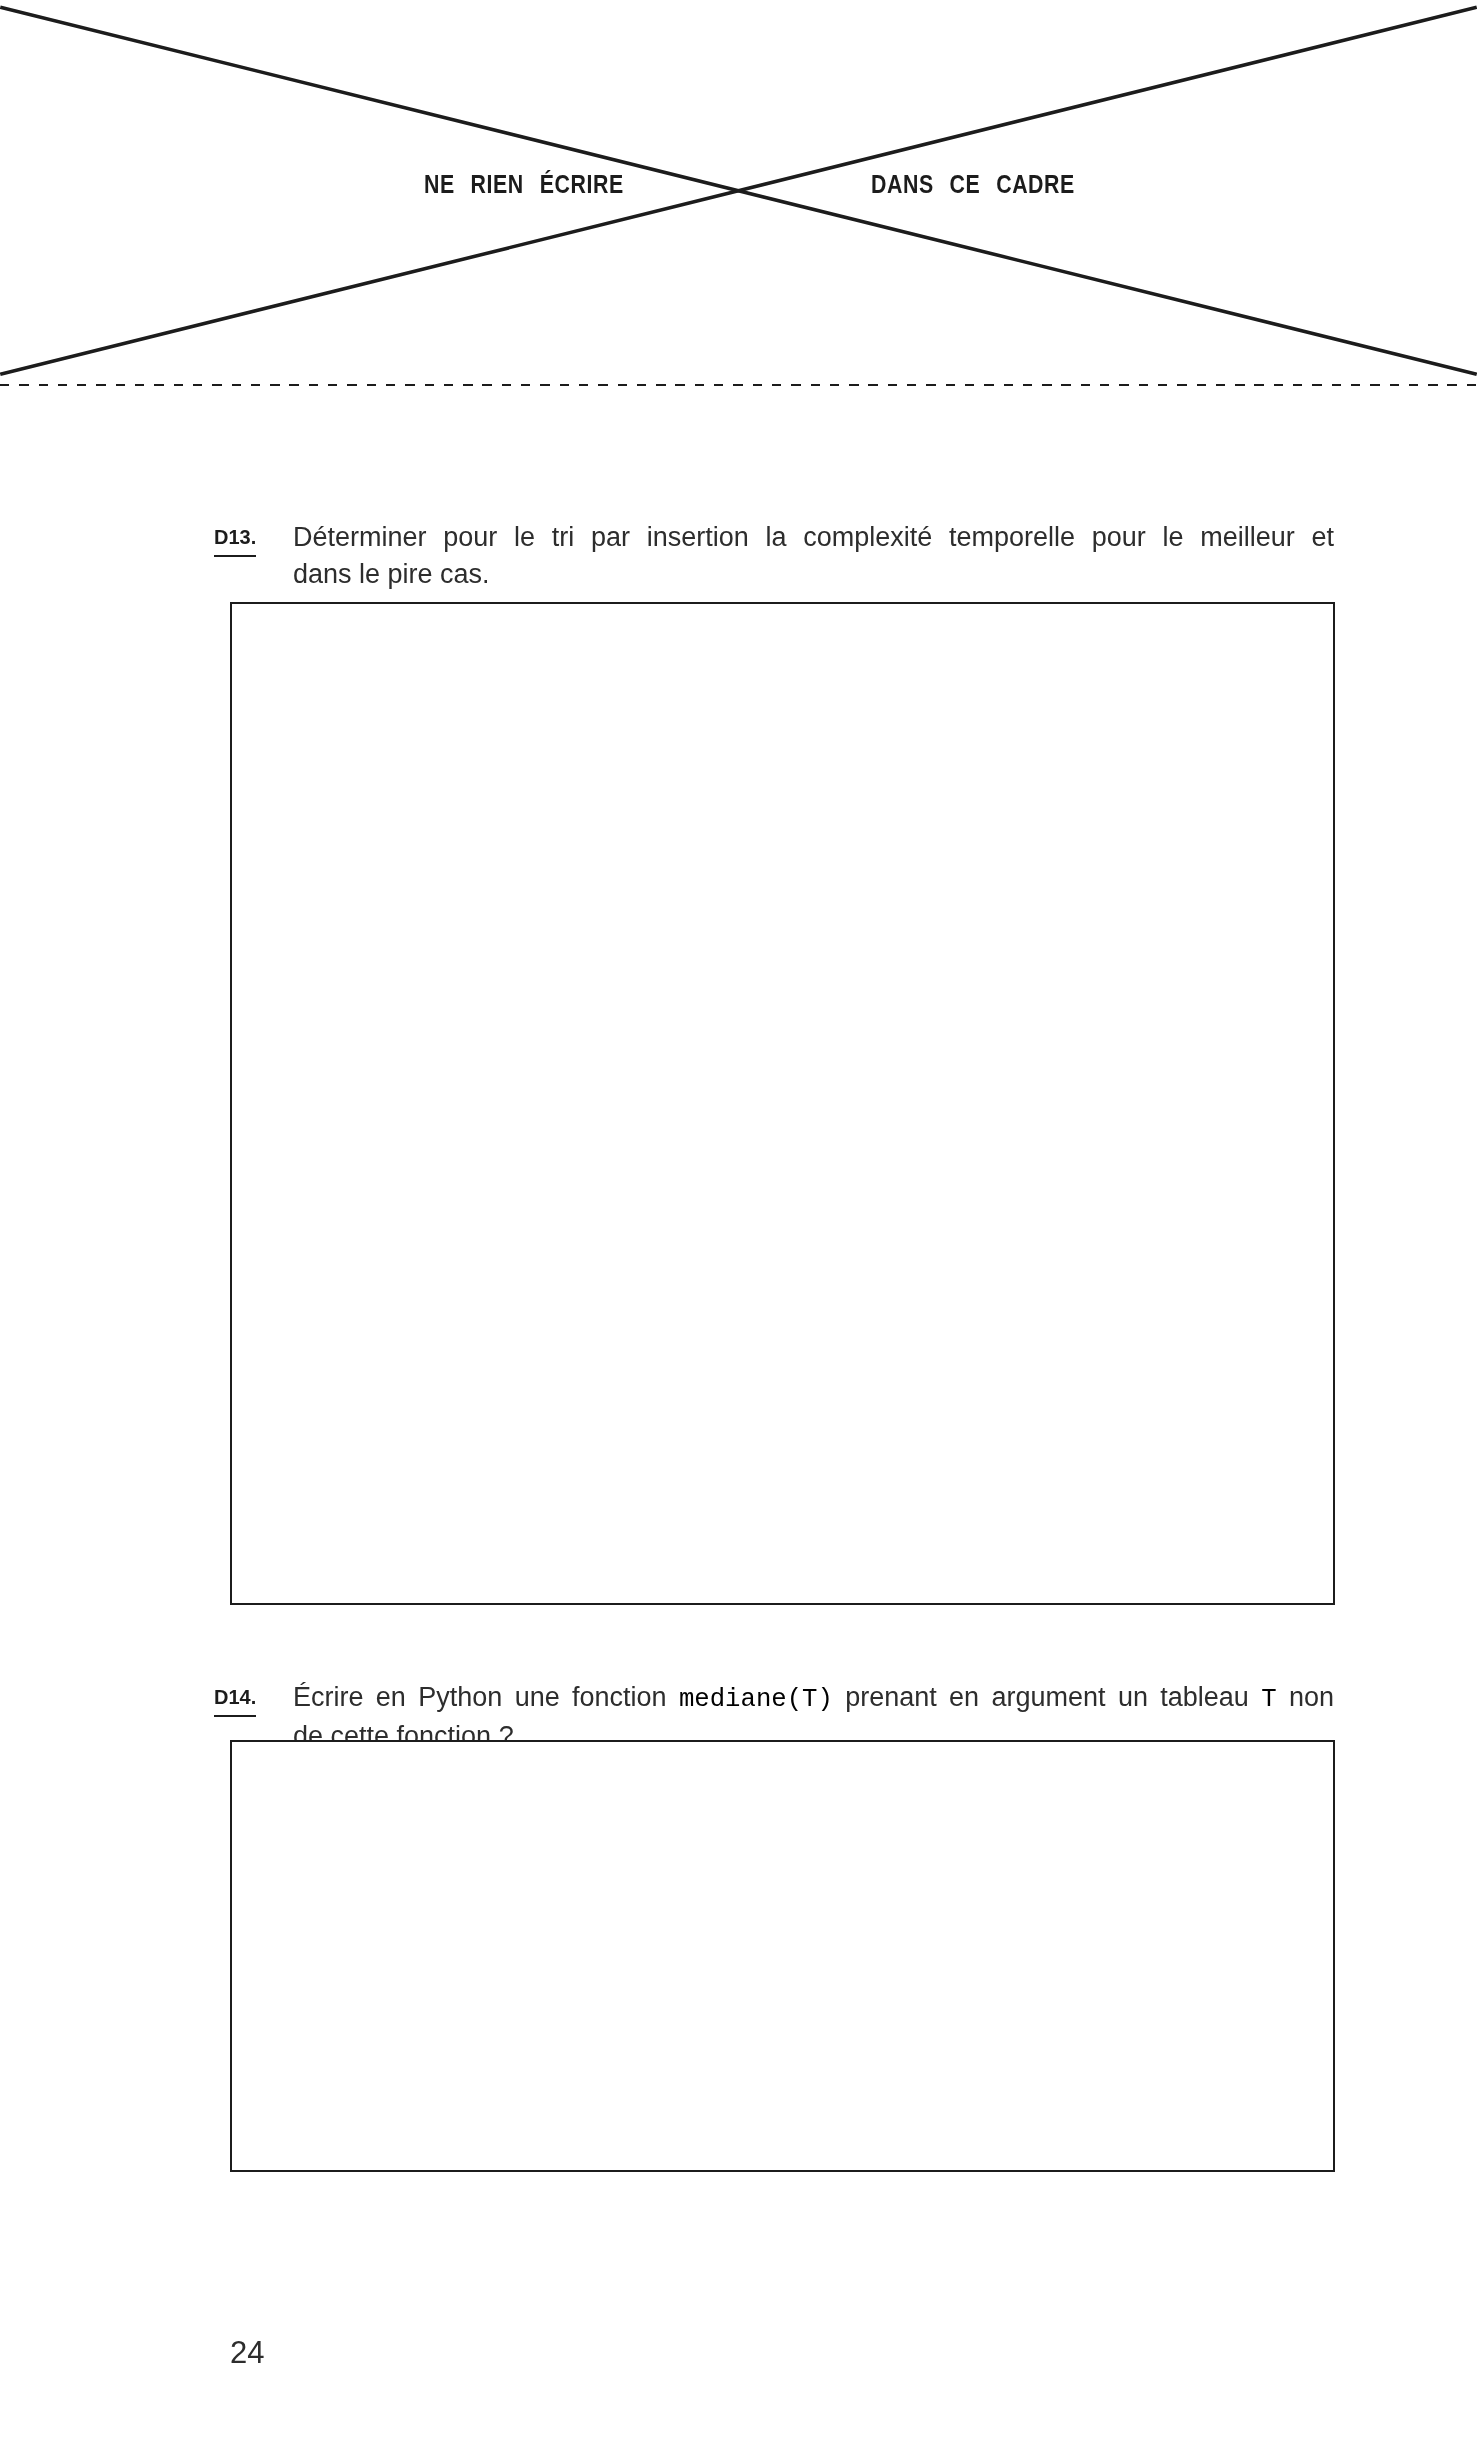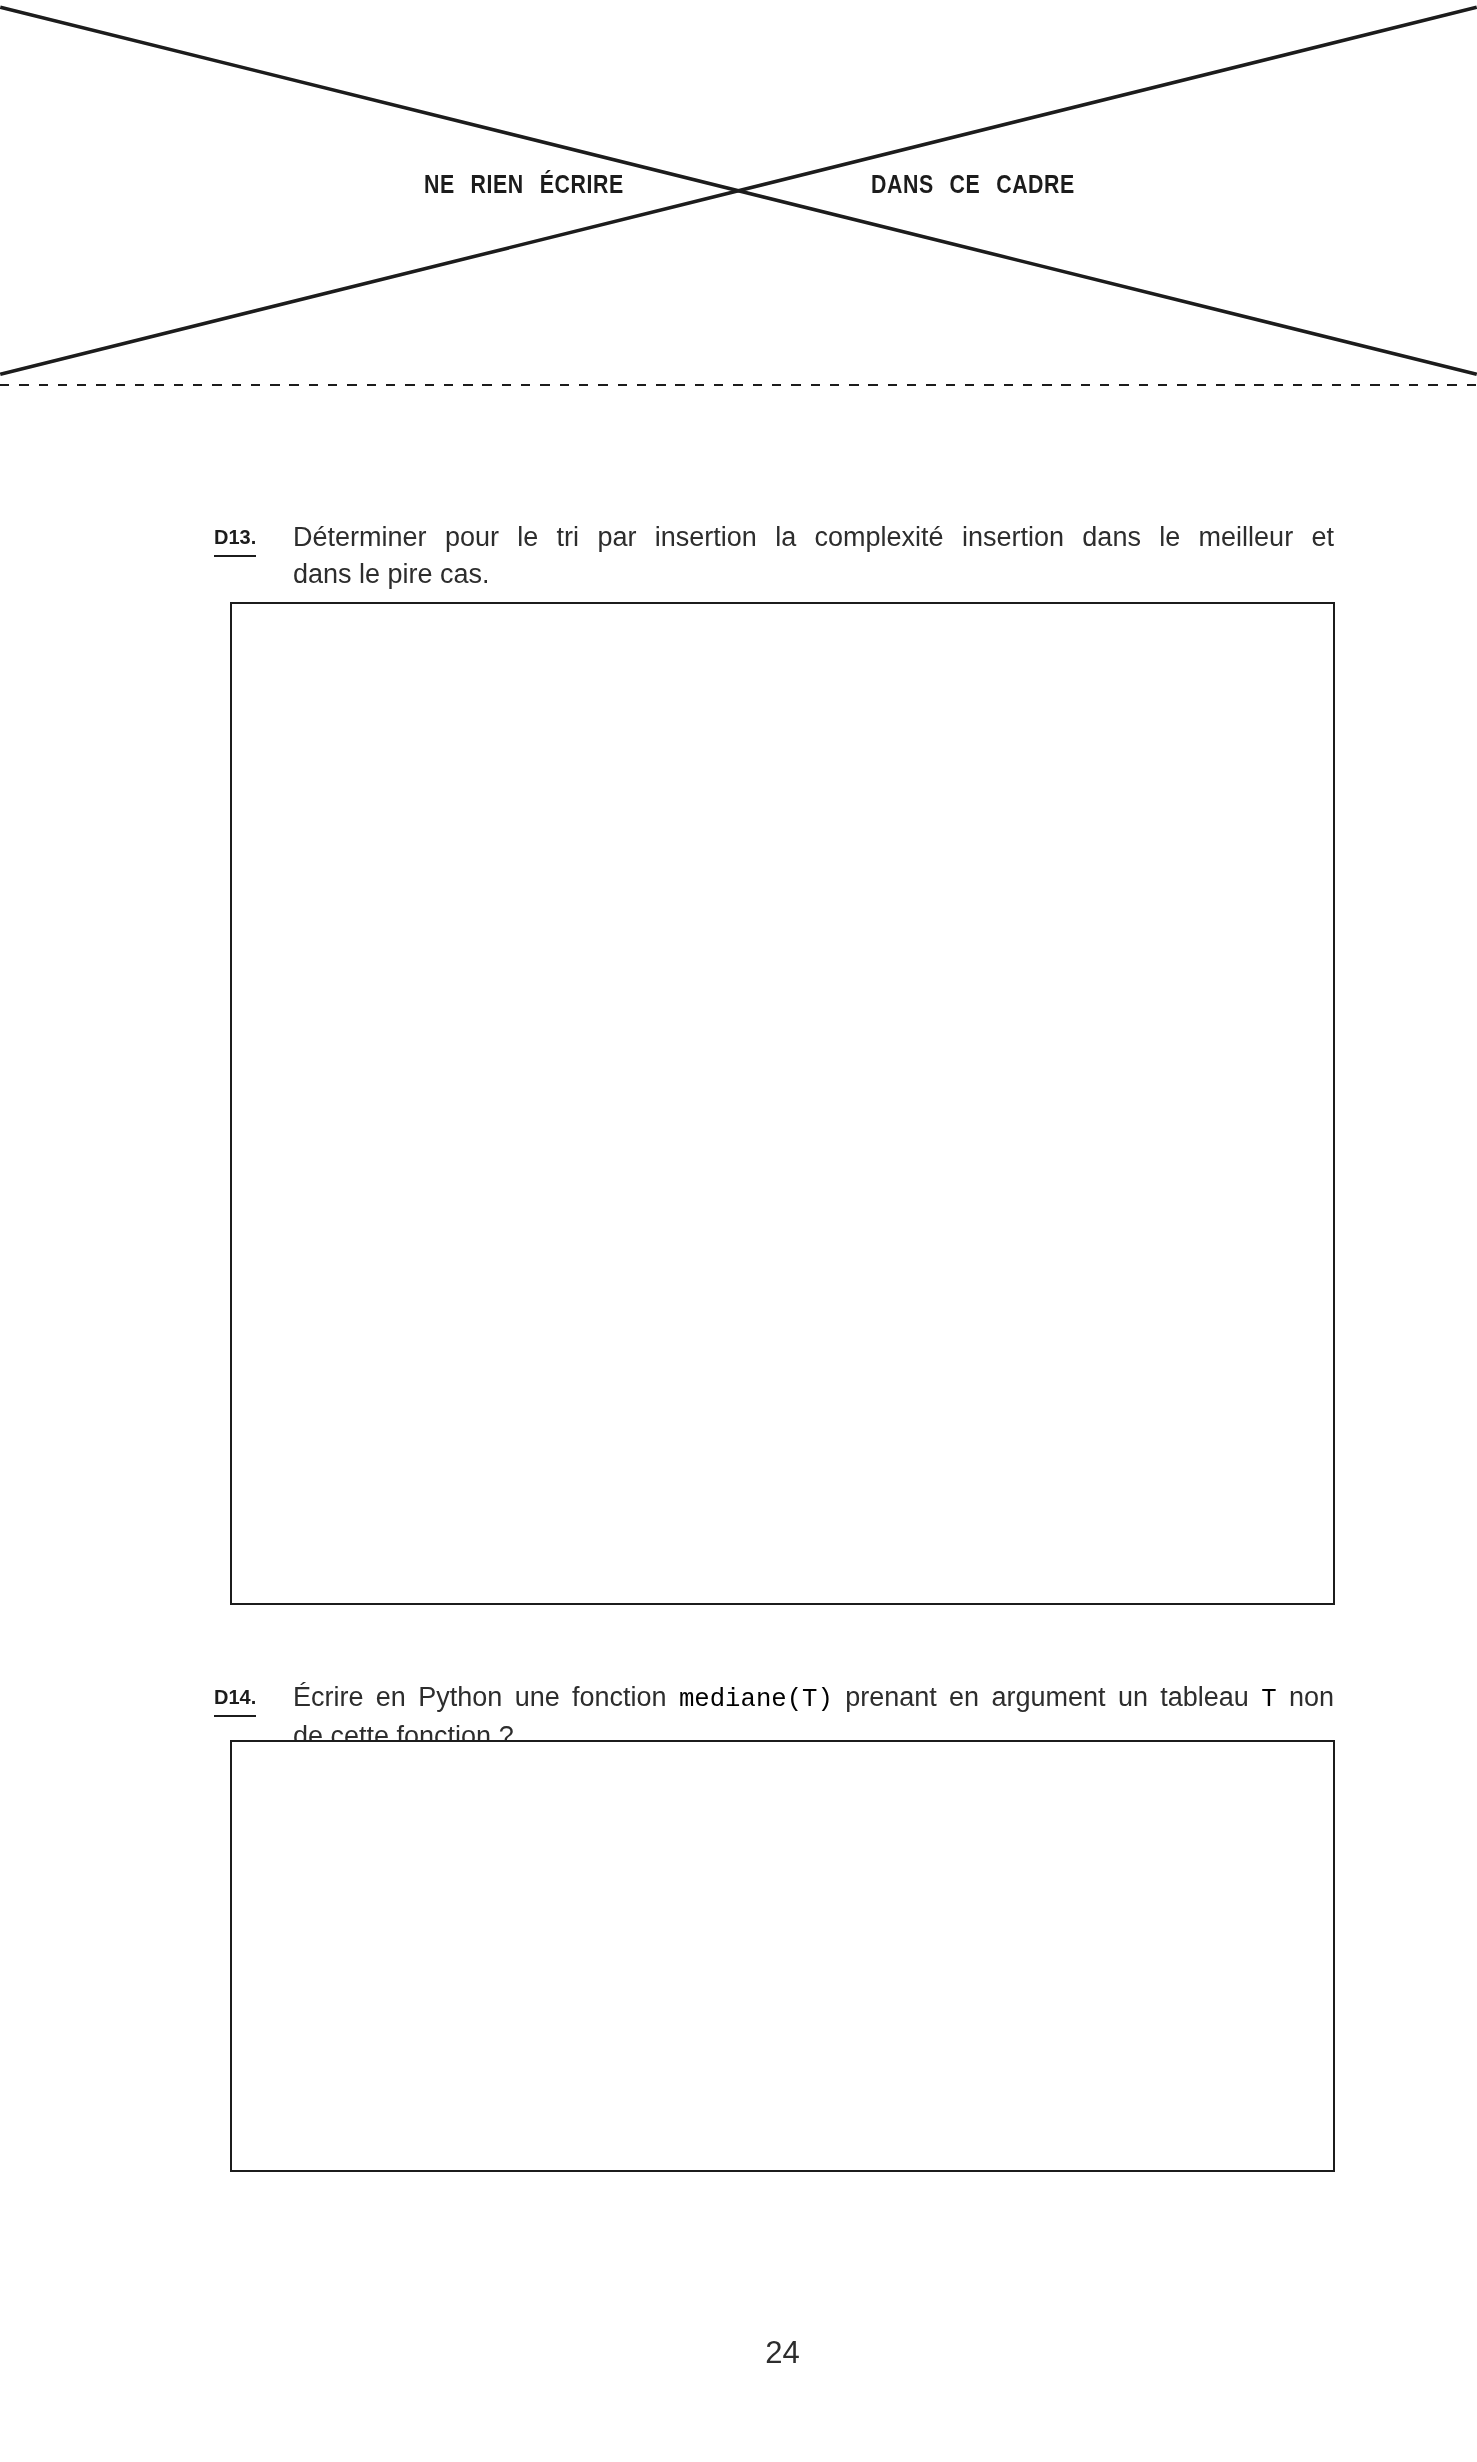--- a/index.html
+++ b/index.html
@@ -90,21 +90,20 @@
     background: #ffffff;
   }
   #answer-box-d13 { top: 602px;  height: 1003px; }
   #answer-box-d14 { top: 1740px; height: 432px; }
 
   
   .page-number {
     position: absolute;
     left: 230px; top: 2334px;
     width: 1105px;
-    text-align: center;
     font-size: 31px;
     line-height: 37px;
     color: #2d2d2d;
   }
 </style>
 </head>
 <body>
 
 <div class="page">
 
@@ -113,21 +112,21 @@
     <line x1="2067" y1="10" x2="0" y2="524" stroke="#1c1c1c" stroke-width="5"></line>
   </svg>
   <div class="frame-label left">NE RIEN ÉCRIRE</div>
   <div class="frame-label right">DANS CE CADRE</div>
   <div class="dashed-separator"></div>
 
   <div class="q-label" id="q13-label">
     <span class="u">D13.</span>
   </div>
   <div class="q-text" id="q13-text">
-    <div class="q-line just">Déterminer pour le tri par insertion la complexité insertion dans le meilleur et</div>
+    <div class="q-line just">Déterminer pour le tri par insertion la complexité temporelle pour le meilleur et</div>
     <div class="q-line">dans le pire cas.</div>
   </div>
 
   <div class="answer-box" id="answer-box-d13"></div>
 
   <div class="q-label" id="q14-label">
     <span class="u">D14.</span>
   </div>
   <div class="q-text" id="q14-text">
     <div class="q-line just"><span>Écrire en Python une fonction </span><span class="mono">mediane(T)</span><span> prenant en argument un tableau </span><span class="mono">T</span><span> non</span></div>

